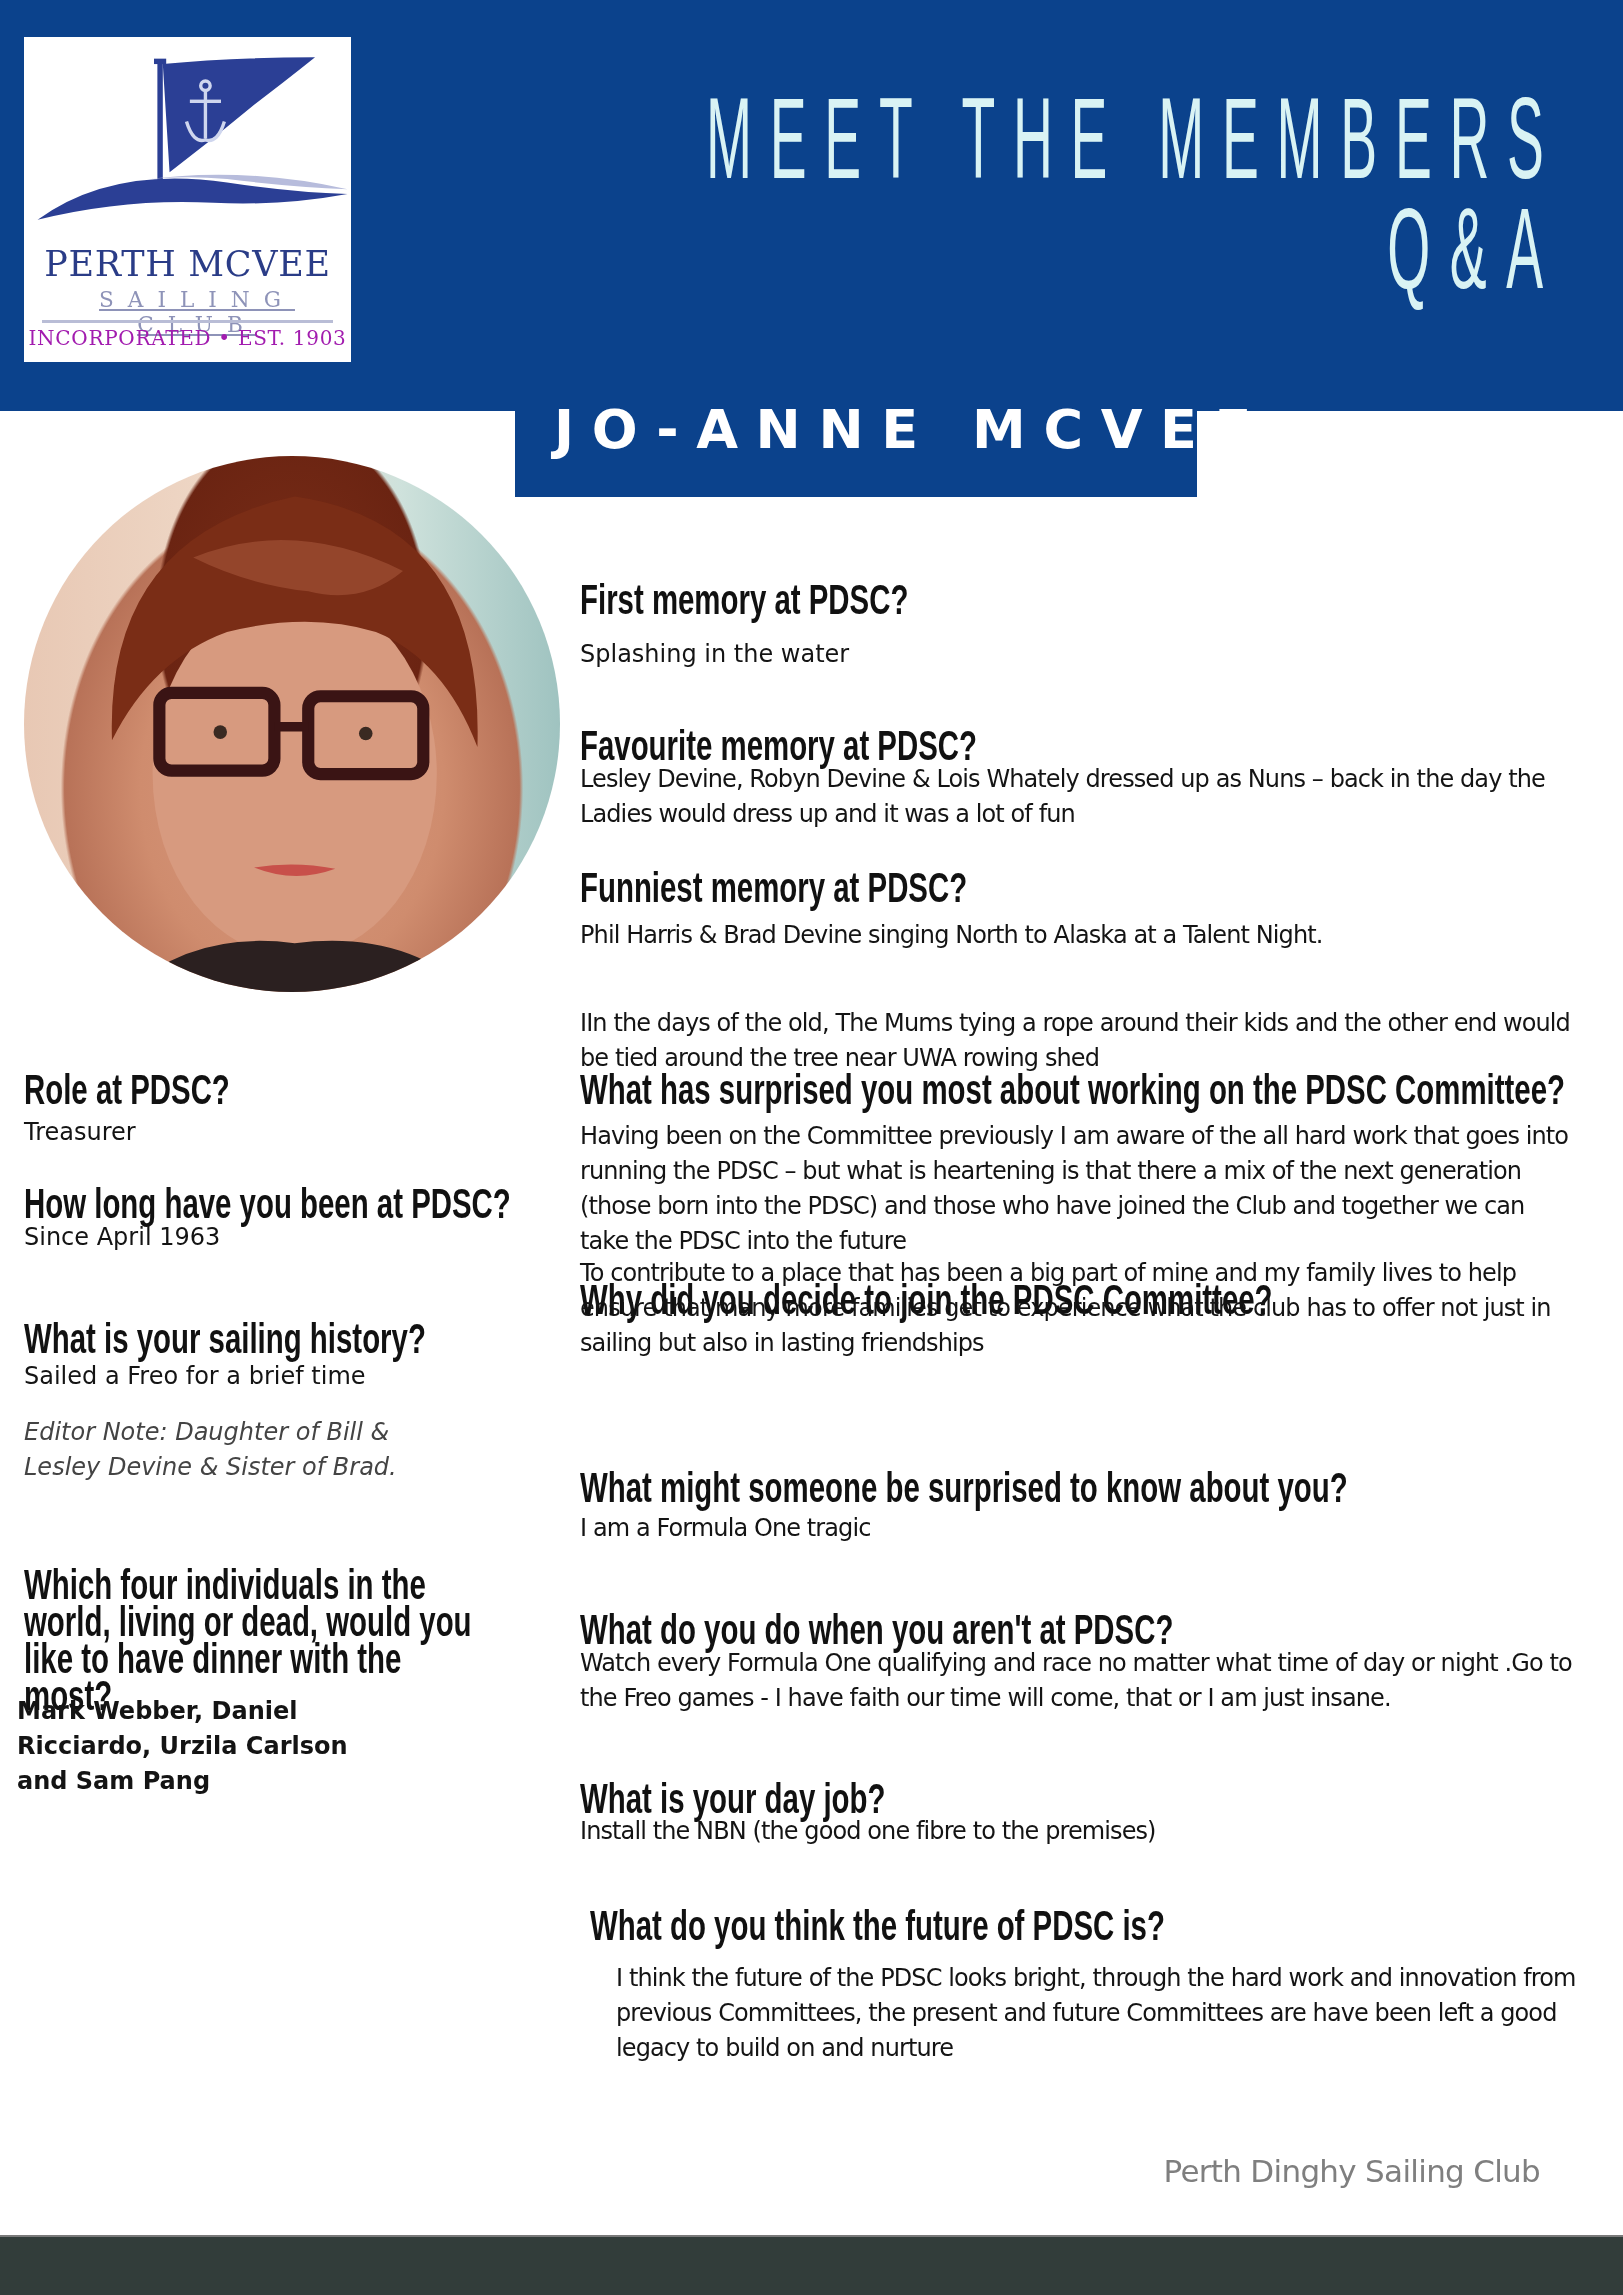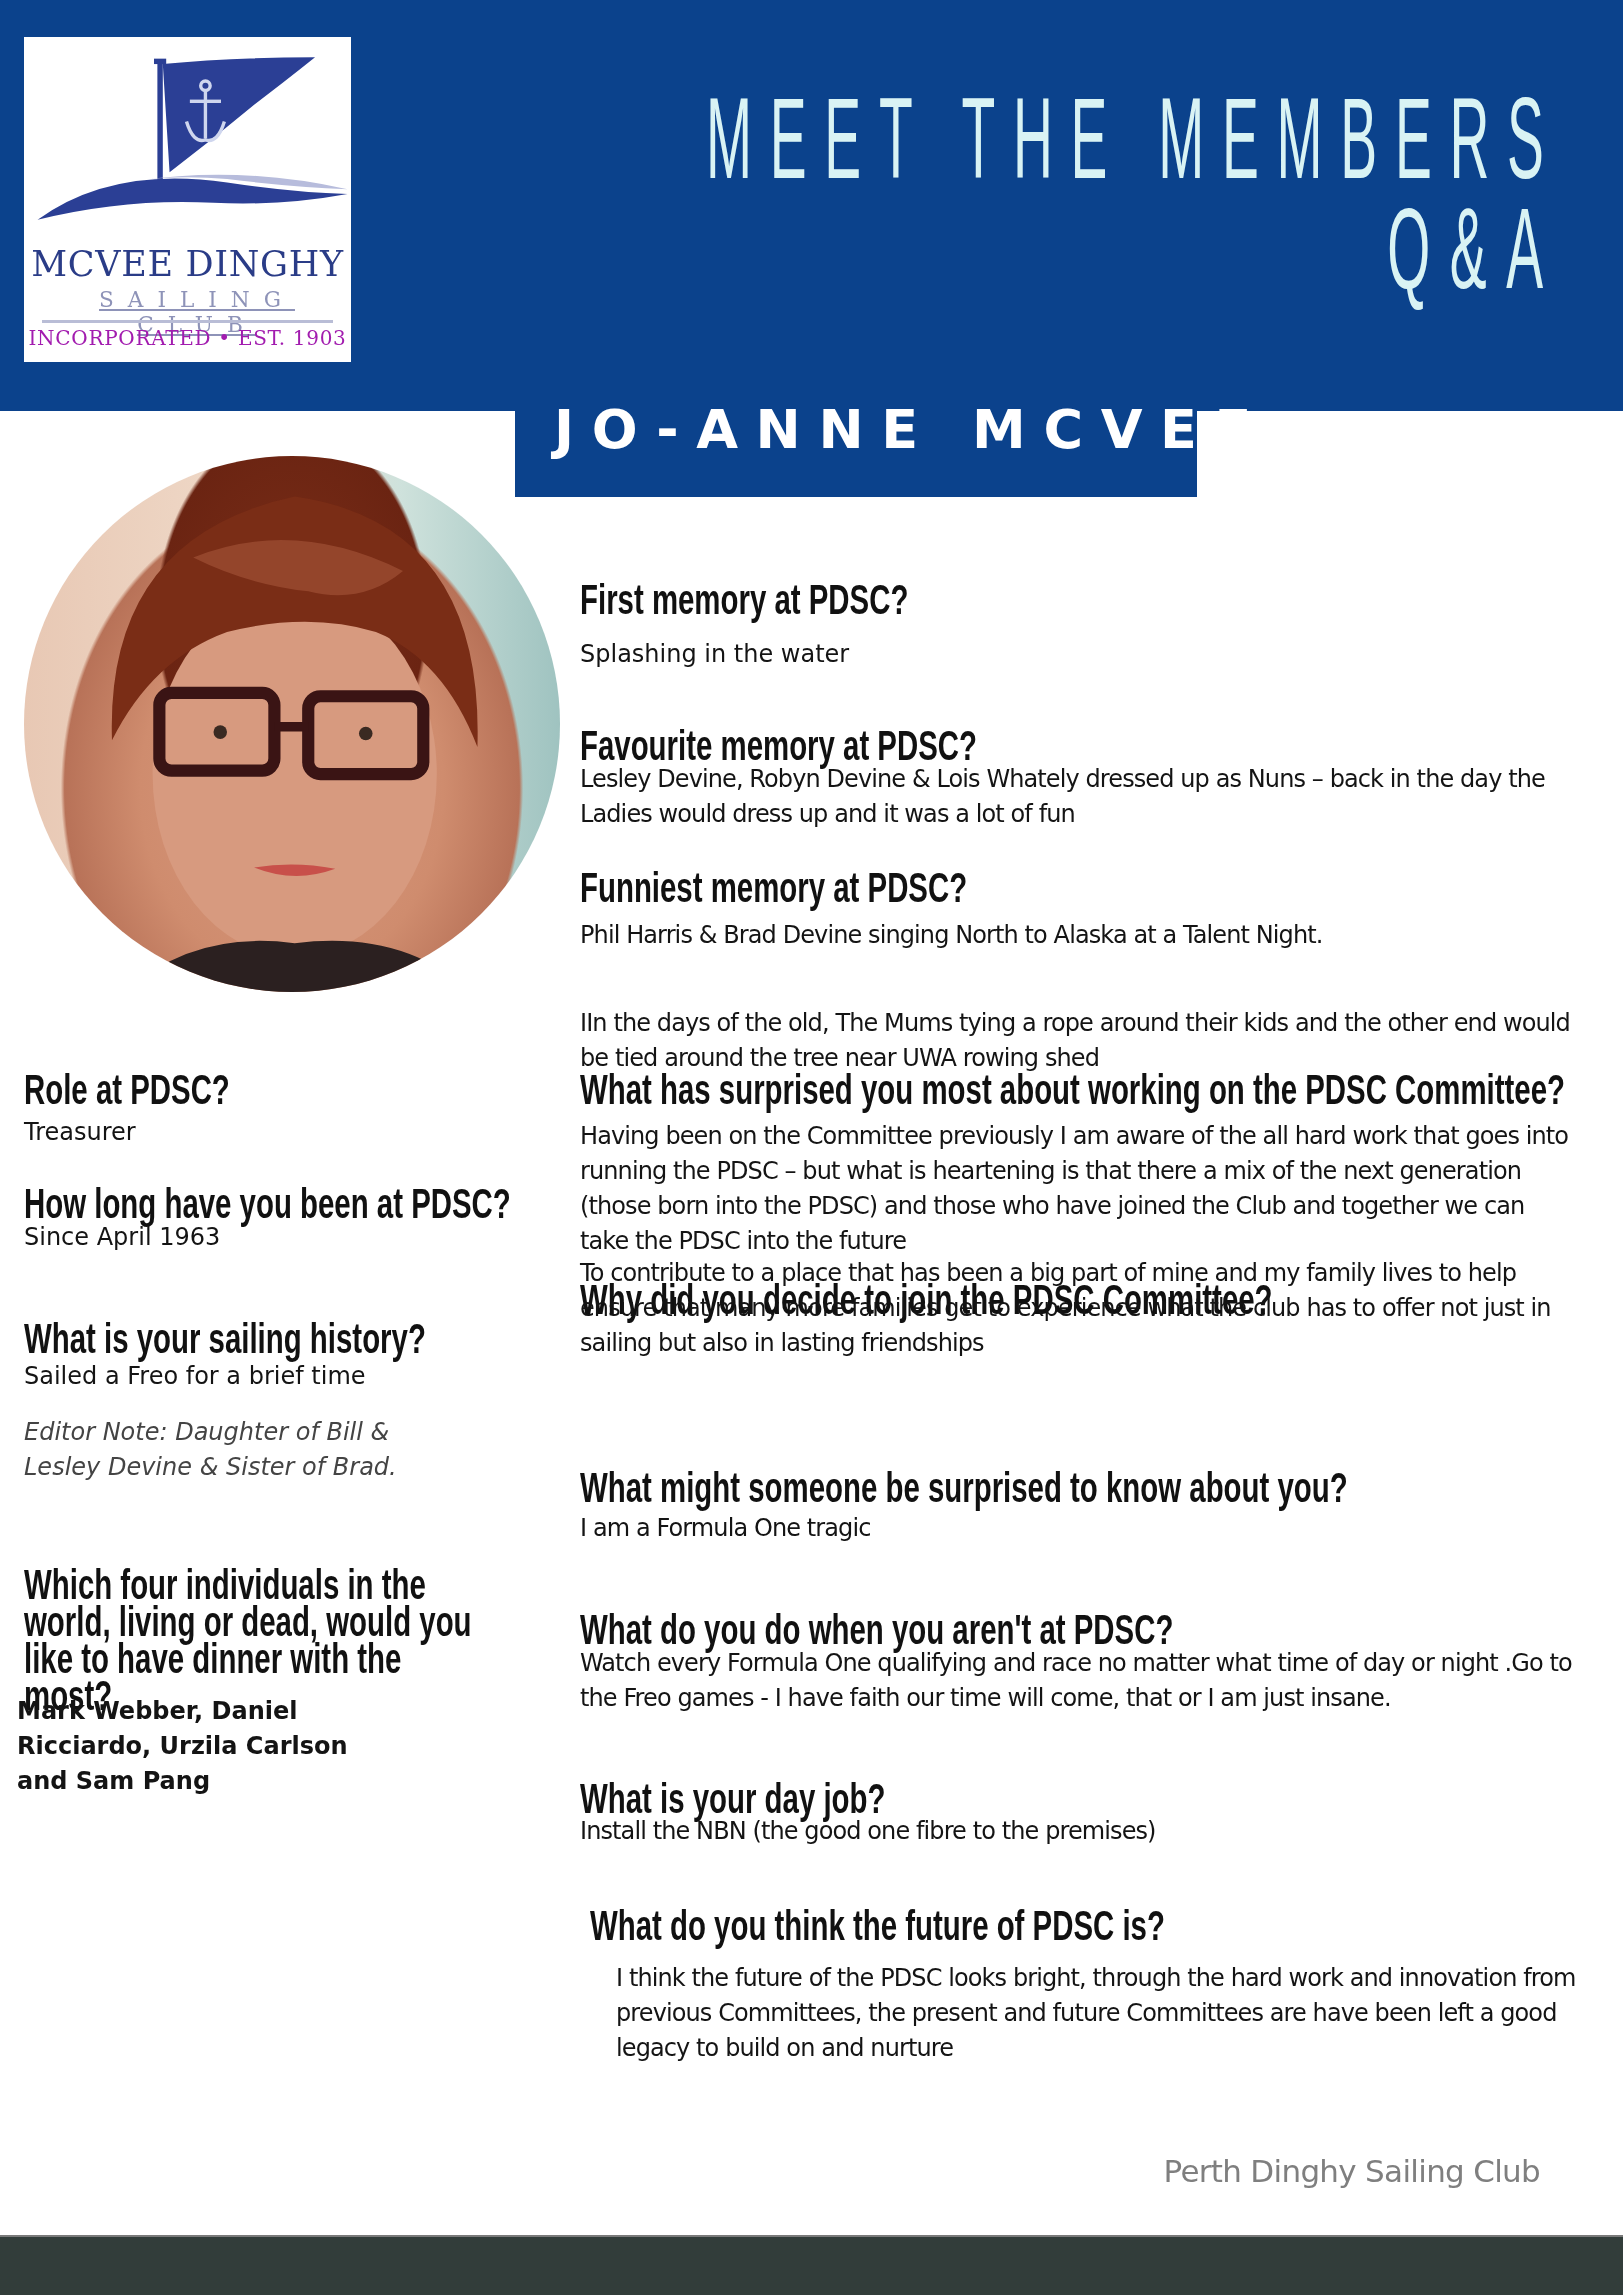--- a/index.html
+++ b/index.html
@@ -42,21 +42,21 @@
       <path d="M205 40 Q300 30 430 30 Q380 70 340 100 Q280 150 215 200 Z" fill="#2b3f95"></path>
       <g stroke="#cfd6ee" stroke-width="5" fill="none">
         <circle cx="268" cy="72" r="7"></circle>
         <line x1="268" y1="79" x2="268" y2="150"></line>
         <line x1="245" y1="95" x2="291" y2="95"></line>
         <path d="M240 125 Q250 158 268 152 Q286 158 296 125"></path>
       </g>
       <path d="M20 270 Q130 190 300 215 Q400 230 478 232 Q380 250 280 245 Q150 238 20 270 Z" fill="#2b3f95"></path>
       <path d="M170 212 Q320 190 478 225 Q400 222 300 210 Q230 204 170 212 Z" fill="#b7bcdc"></path>
     </svg>
-    <div class="logo-title logo-t1">MCVEE DINGHY</div>
+    <div class="logo-title logo-t1">PERTH MCVEE</div>
     <div class="logo-title logo-t2">SAILING CLUB</div>
     <div class="logo-rule"></div>
     <div class="logo-title logo-t3">INCORPORATED • EST. 1903</div>
   </div>
   <div class="title-main">MEET THE MEMBERS</div>
   <div class="title-qa">Q&amp;A</div>
 </div>
 
 <div class="name-box">
   <div class="name-text">JO-ANNE MCVEE</div>

